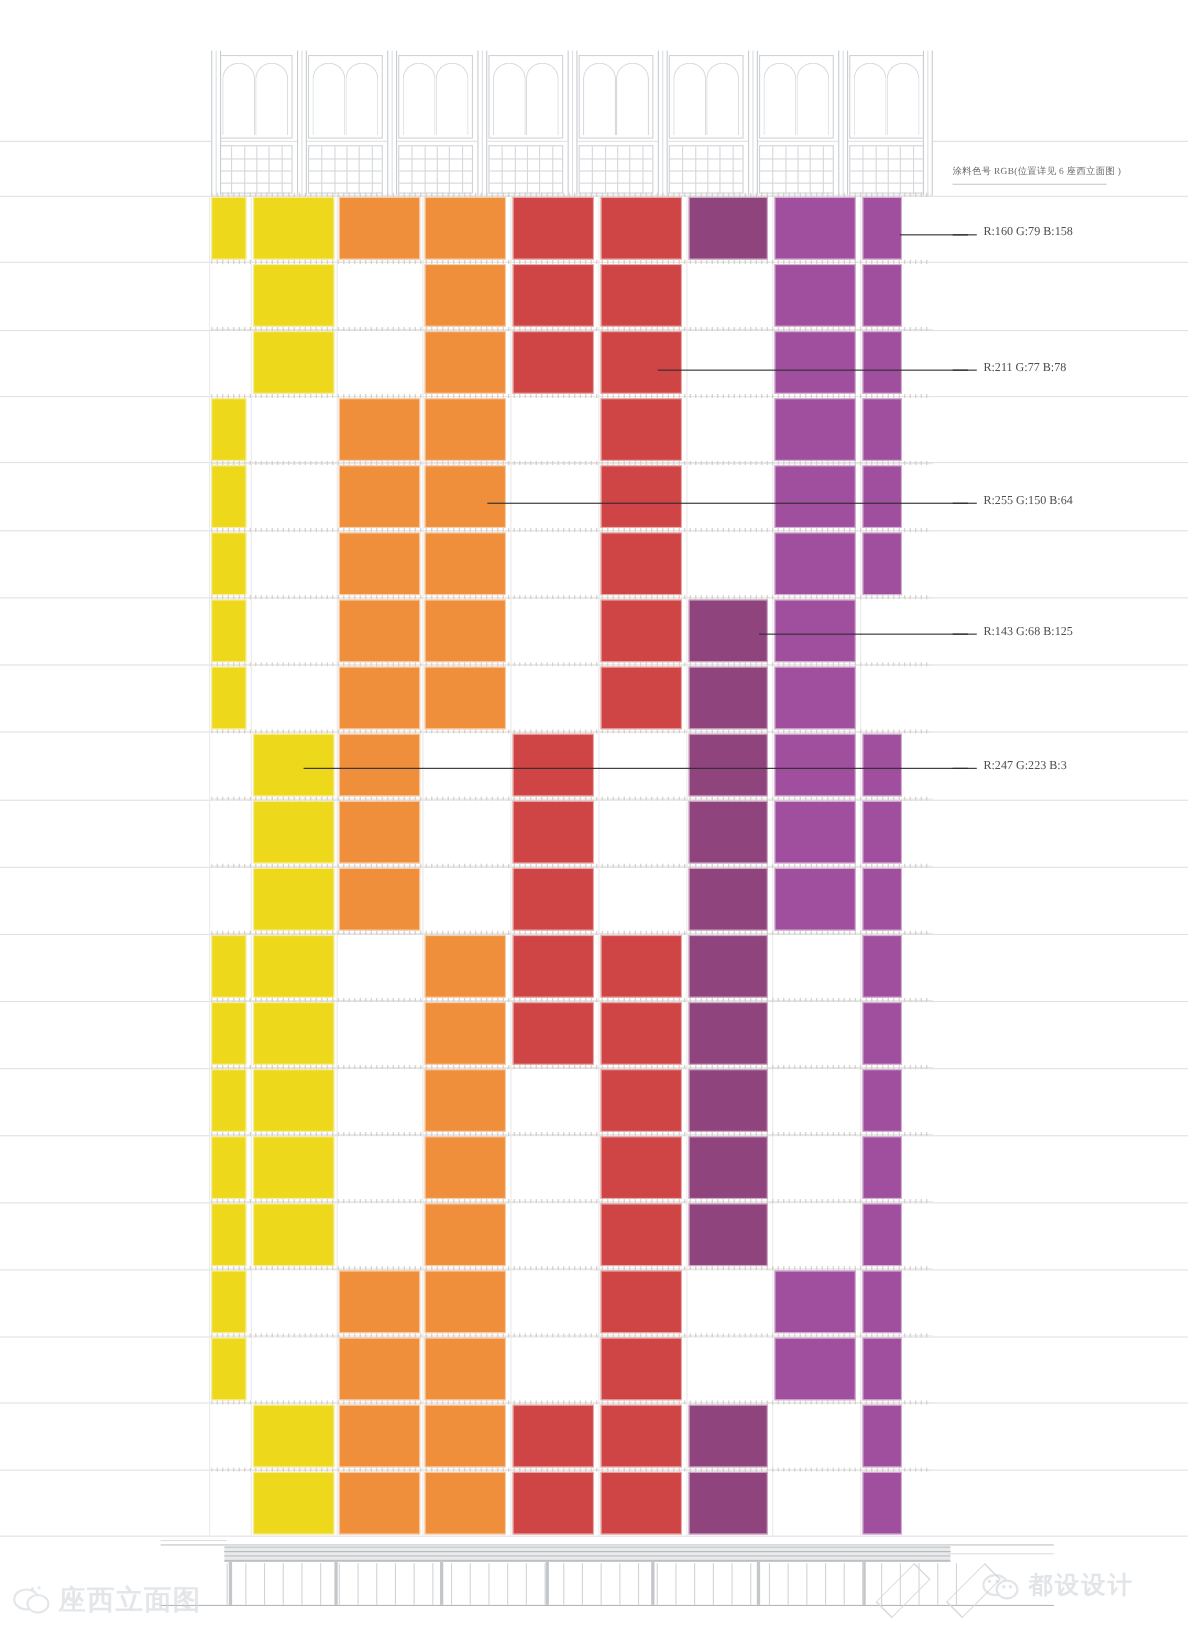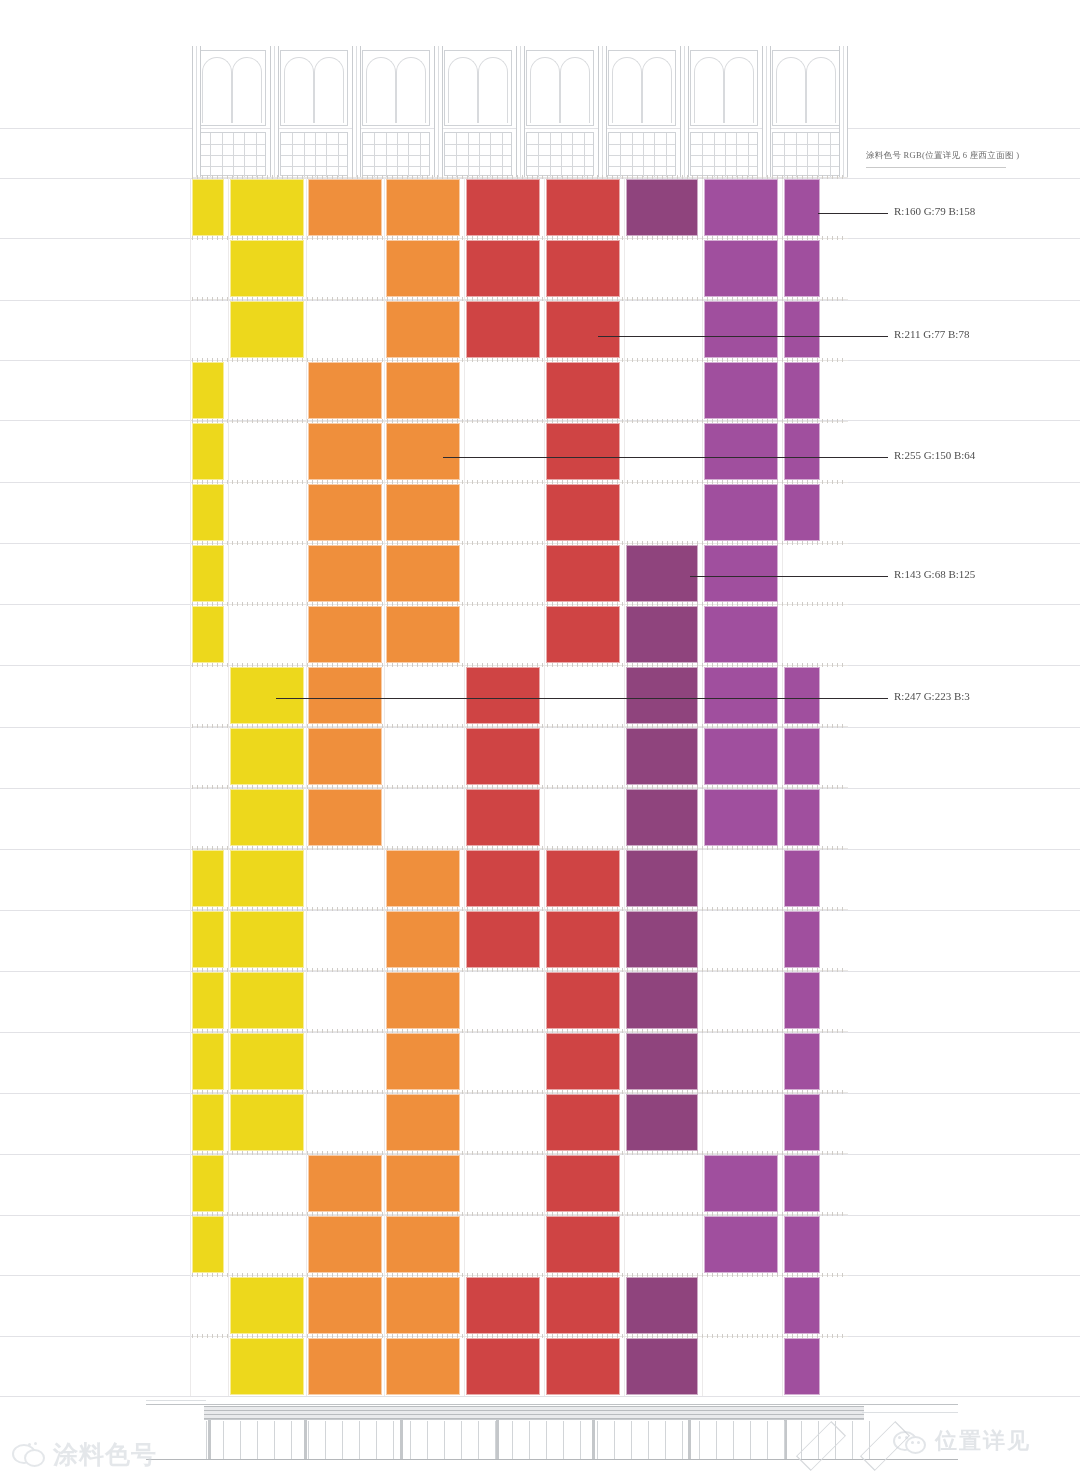--- a/index.html
+++ b/index.html
@@ -3232,26 +3232,26 @@
     </div>
 </div>
 
 <div id="wm-left">
   <span class="wm-ico">
     <span class="b1"></span>
       <span class="b2"></span>
     <span class="d" style="left:16px;top:2px;"></span>
     <span class="d" style="left:22px;top:1px;"></span>
   </span>
-  <span class="wtext">涂料色号</span>
+  <span class="wtext">座西立面图</span>
 </div>
 
 <div id="wm-right">
   <span class="wm-ico">
     <span class="b1"></span>
       <span class="b2"></span>
     <span class="d" style="left:5px;top:8px;"></span>
     <span class="d" style="left:12px;top:8px;"></span>
     <span class="d" style="left:18px;top:13px;"></span>
     <span class="d" style="left:24px;top:13px;"></span>
   </span>
-  <span class="wtext">位置详见</span>
+  <span class="wtext">都设设计</span>
 </div>
 
 </body></html>

